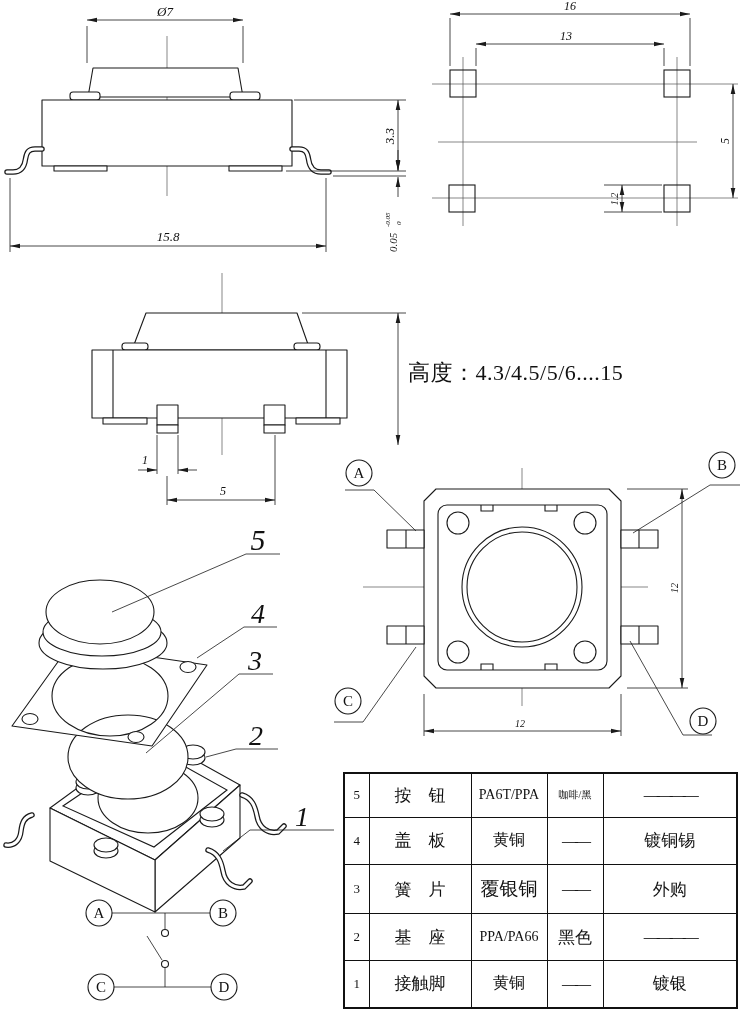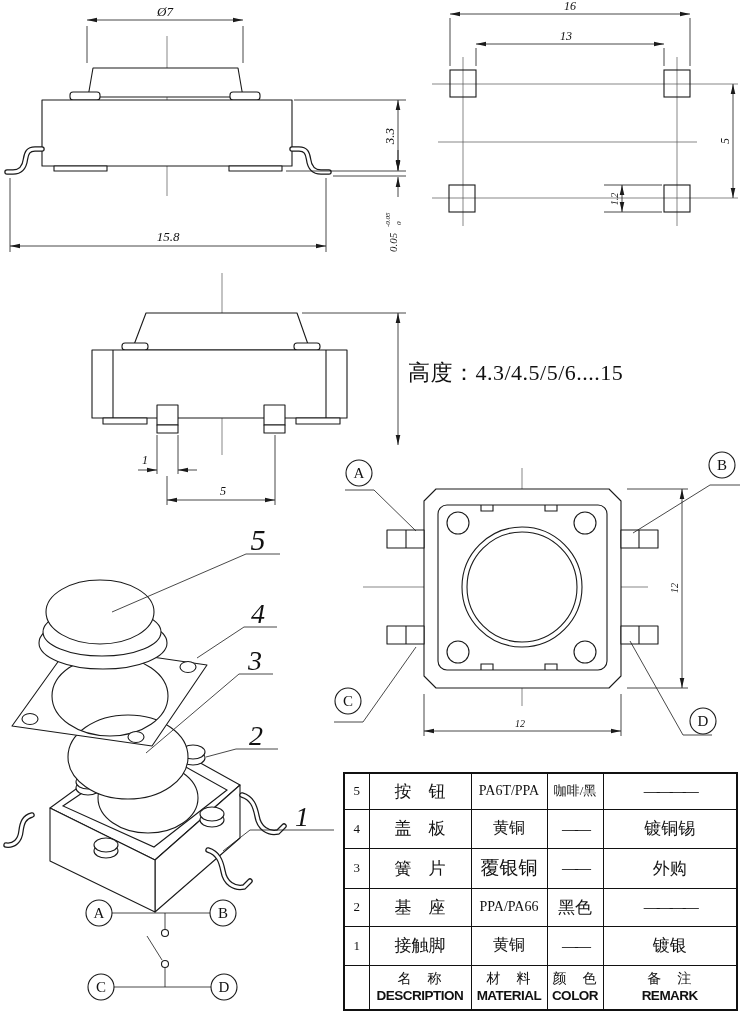--- a/index.html
+++ b/index.html
@@ -297,21 +297,21 @@
           <col style="width:102px">
           <col style="width:76px">
           <col style="width:56px">
           <col style="width:134px">
         </colgroup>
     <tbody>
           <tr style="height:36px">
       <td class="c-no">5</td>
       <td class="c-cn">按　钮</td>
       <td class="c-mat">PA6T/PPA</td>
-      <td class="c-cn" style="font-size:13px">咖啡/黑</td>
+      <td class="c-cn" style="font-size:10px">咖啡/黑</td>
       <td class="c-cn dash">————</td>
     </tr>
     <tr style="height:39px">
       <td class="c-no">4</td>
       <td class="c-cn">盖　板</td>
       <td class="c-mat" style="font-size:16px">黄铜</td>
       <td class="c-cn dash">——</td>
       <td class="c-cn">镀铜锡</td>
     </tr>
     <tr style="height:40px">
@@ -328,35 +328,16 @@
       <td class="c-cn">黑色</td>
       <td class="c-cn dash">————</td>
     </tr>
     <tr style="height:39px">
       <td class="c-no">1</td>
       <td class="c-cn">接触脚</td>
       <td class="c-mat" style="font-size:16px">黄铜</td>
       <td class="c-cn dash">——</td>
       <td class="c-cn">镀银</td>
     </tr>
-    <tr style="height:45px">
-      <td></td>
-      <td>
-        <span class="hdr-cn">名　称</span>
-        <span class="hdr-en">DESCRIPTION</span>
-      </td>
-      <td>
-        <span class="hdr-cn">材　料</span>
-        <span class="hdr-en">MATERIAL</span>
-      </td>
-      <td>
-        <span class="hdr-cn">颜　色</span>
-        <span class="hdr-en">COLOR</span>
-      </td>
-      <td>
-        <span class="hdr-cn">备　注</span>
-        <span class="hdr-en">REMARK</span>
-      </td>
-    </tr>
   </tbody>
       </table>
 </div>
 </div>
 
 </body></html>

